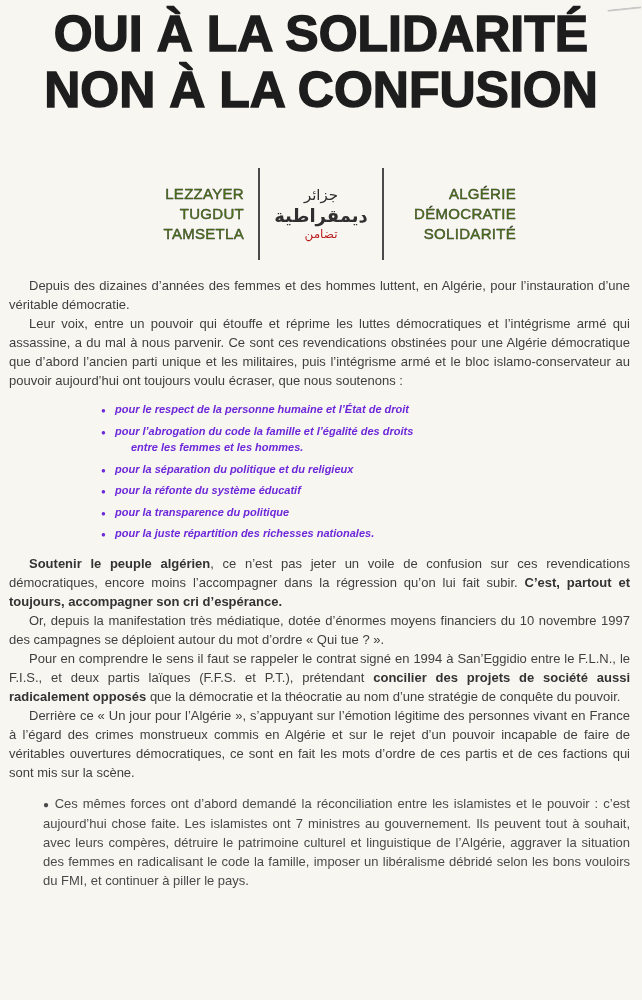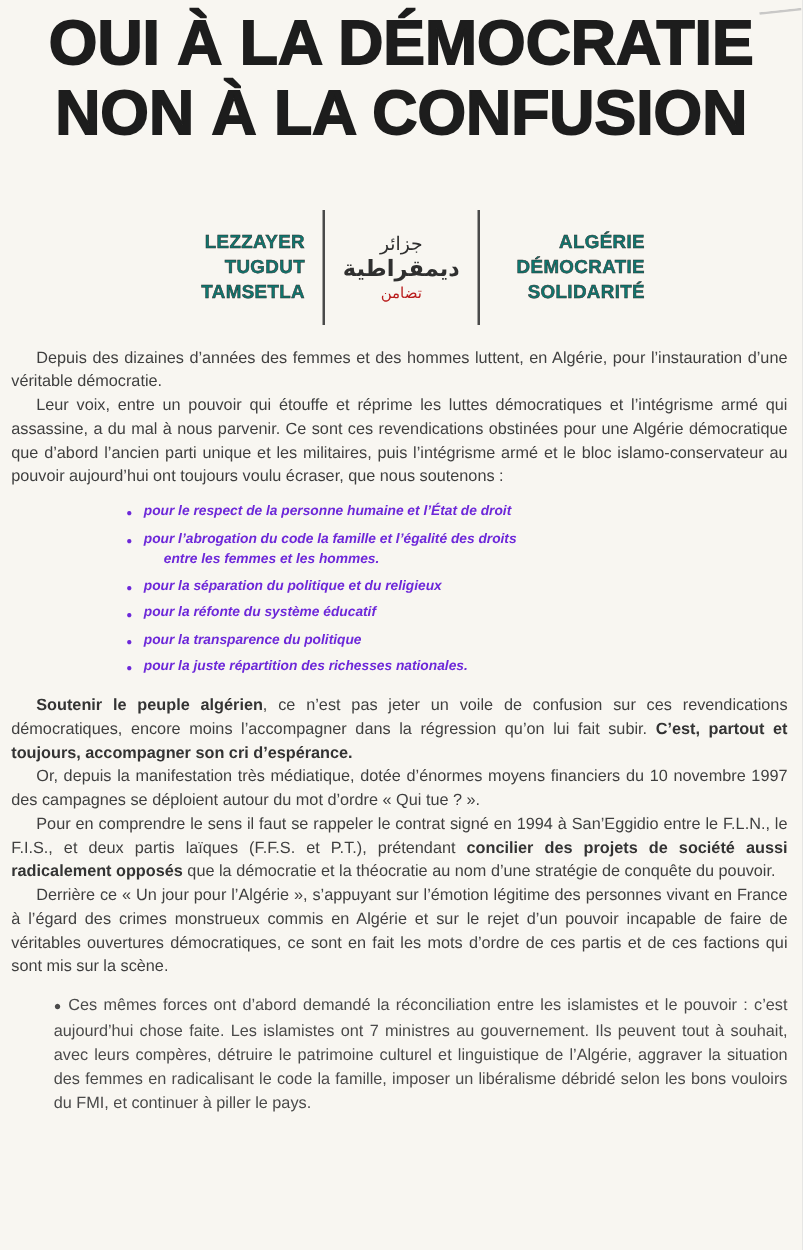--- a/index.html
+++ b/index.html
@@ -42,22 +42,22 @@
     white-space:nowrap;
   }
   
   .logo{
     margin-top:50px;
     height:92px;
     display:flex;justify-content:center;align-items:center;
   }
   .logo-col{
     width:118px;
-    font-weight:bold;font-size:15px;line-height:20px;
-    color:#0f766e;-webkit-text-stroke:.4px #2e2e2e;letter-spacing:.3px;
+    font-weight:normal;font-size:15px;line-height:20px;
+    color:#4d7c0f;-webkit-text-stroke:.4px #2e2e2e;letter-spacing:.3px;
   }
   .logo-col.left{text-align:right;}
   .logo-col.right{text-align:right;}
   .logo-bar{width:2px;height:92px;background:#4a4a4a;margin:0 14px;}
   .logo-ar{
     width:94px;text-align:center;
     font-family:"DejaVu Sans",sans-serif;
     color:#2f2f2f;line-height:1.25;
   }
   .ar-l1{font-size:15px;}
@@ -102,21 +102,21 @@
   .p-forces::before{content:"● ";font-size:10px;}
 </style>
 </head>
 <body>
 
 <div class="page">
   <div class="artifact"></div>
 
 
   <div class="title">
-    <div>OUI À LA DÉMOCRATIE</div>
+    <div>OUI À LA SOLIDARITÉ</div>
     <div>NON À LA CONFUSION</div>
   </div>
 
   <div class="logo">
     <div class="logo-col left">
       <div>LEZZAYER</div>
       <div>TUGDUT</div>
       <div>TAMSETLA</div>
     </div>
     <div class="logo-bar"></div>

